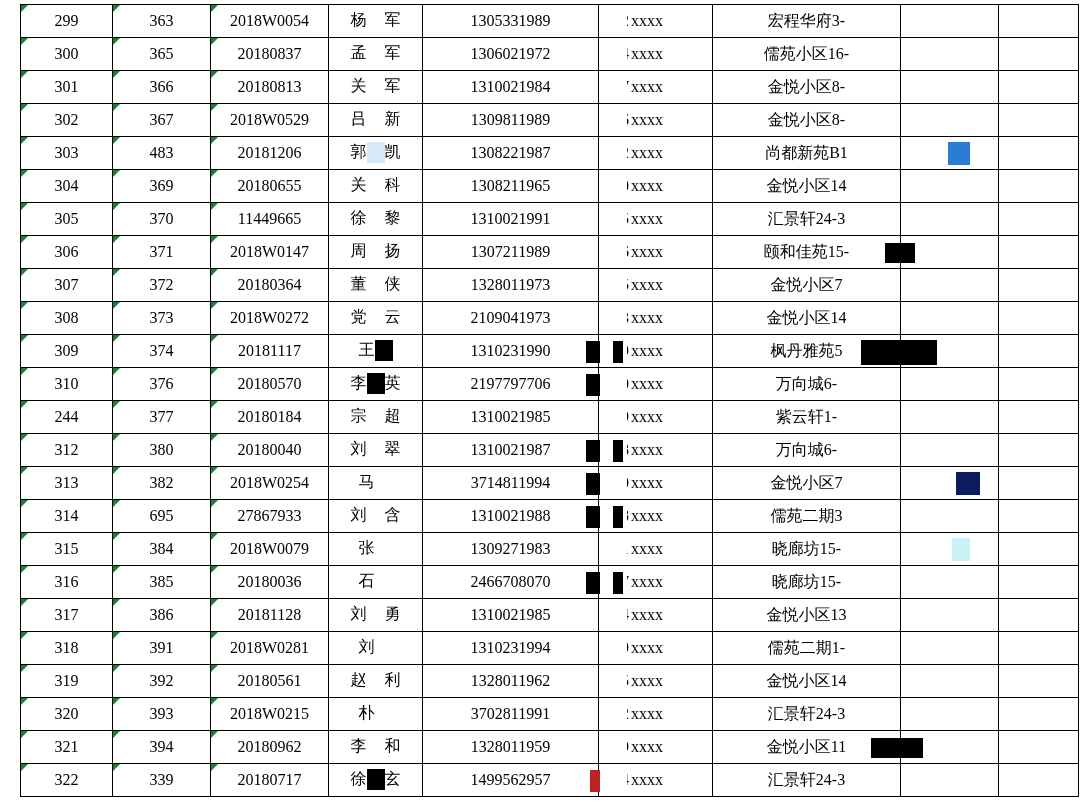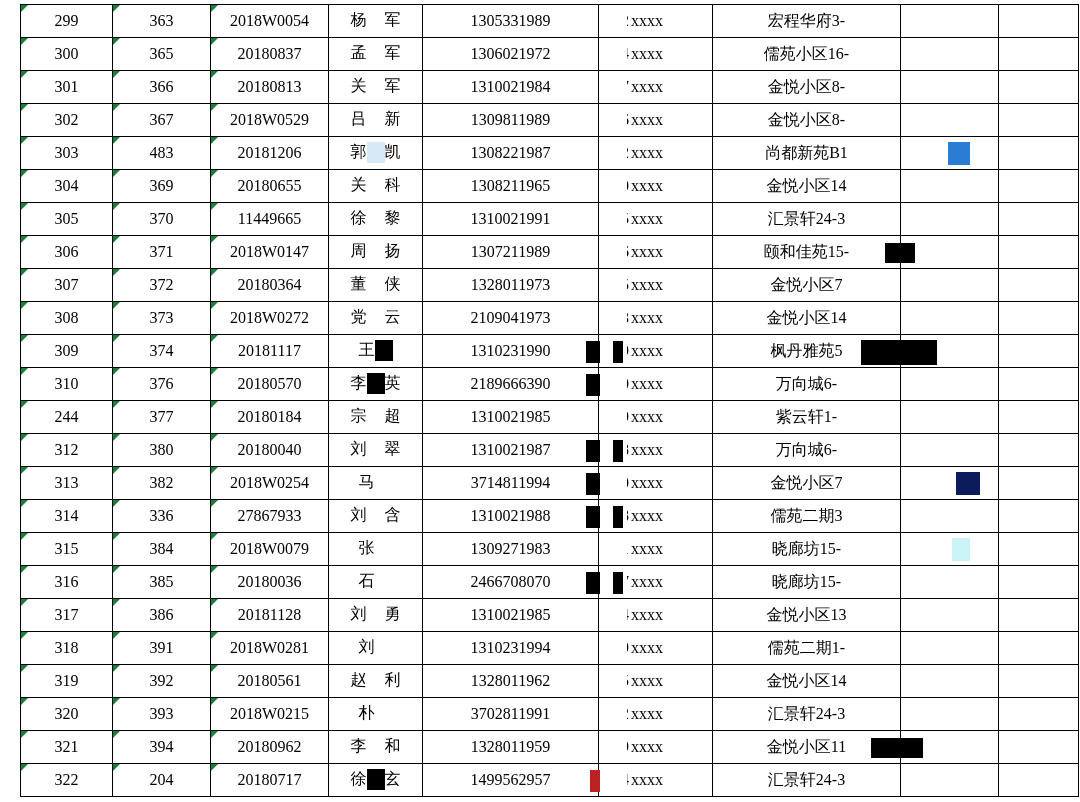--- a/index.html
+++ b/index.html
@@ -230,21 +230,21 @@
         <td class="col8 c8cell">
           <span class="c8mark" style="left:-40px;width:76px;height:25px;top:5px;background:#000;"></span>
         </td>
         <td class="col9"></td>
       </tr>
       <tr>
         <td class="col1"><span class="tri"></span><span>310</span></td>
         <td class="col2"><span class="tri"></span><span>376</span></td>
         <td class="col3"><span class="tri"></span><span>20180570</span></td>
         <td class="col4 namecell"><span class="namefirst">李</span><span class="namecover" style="background:#000;"></span><span class="namelast">英</span></td>
-        <td class="col5 idcell"><span class="idprefix">2189666390</span><span class="idcover" style="right:0;width:16px;"></span><span class="redact" style="right:-2px;top:6px;height:22px;width:14px;"></span></td>
+        <td class="col5 idcell"><span class="idprefix">2197797706</span><span class="idcover" style="right:0;width:16px;"></span><span class="redact" style="right:-2px;top:6px;height:22px;width:14px;"></span></td>
         <td class="col6 suffixcell"><span class="scover"></span><span class="sfirst">0</span><span class="sxxxx">xxxx</span></td>
         <td class="col7 addrcell"><span class="addrtxt">万向城6-</span></td>
         <td class="col8 c8cell"></td>
         <td class="col9"></td>
       </tr>
       <tr>
         <td class="col1"><span class="tri"></span><span>244</span></td>
         <td class="col2"><span class="tri"></span><span>377</span></td>
         <td class="col3"><span class="tri"></span><span>20180184</span></td>
         <td class="col4 namecell"><span class="namefirst">宗</span><span class="namecover" style="background:#fff;"></span><span class="namelast">超</span></td>
@@ -273,21 +273,21 @@
         <td class="col5 idcell"><span class="idprefix">3714811994</span><span class="idcover" style="right:0;width:16px;"></span><span class="redact" style="right:-2px;top:6px;height:22px;width:14px;"></span></td>
         <td class="col6 suffixcell"><span class="scover"></span><span class="sfirst">0</span><span class="sxxxx">xxxx</span></td>
         <td class="col7 addrcell"><span class="addrtxt">金悦小区7</span></td>
         <td class="col8 c8cell">
           <span class="c8mark" style="right:18px;width:24px;background:#0b1b5b;"></span>
         </td>
         <td class="col9"></td>
       </tr>
       <tr>
         <td class="col1"><span class="tri"></span><span>314</span></td>
-        <td class="col2"><span class="tri"></span><span>336</span></td>
+        <td class="col2"><span class="tri"></span><span>695</span></td>
         <td class="col3"><span class="tri"></span><span>27867933</span></td>
         <td class="col4 namecell"><span class="namefirst">刘</span><span class="namecover" style="background:#fff;"></span><span class="namelast">含</span></td>
         <td class="col5 idcell"><span class="idprefix">1310021988</span><span class="idcover" style="right:0;width:16px;"></span><span class="redact" style="right:-2px;top:6px;height:22px;width:14px;"></span></td>
         <td class="col6 suffixcell"><span class="scover"></span><span class="sfirst">8</span><span class="sxxxx">xxxx</span><span class="redact" style="left:14px;top:6px;height:22px;width:10px;"></span></td>
         <td class="col7 addrcell"><span class="addrtxt">儒苑二期3</span></td>
         <td class="col8 c8cell"></td>
         <td class="col9"></td>
       </tr>
       <tr>
         <td class="col1"><span class="tri"></span><span>315</span></td>
@@ -365,21 +365,21 @@
         <td class="col5 idcell"><span class="idprefix">1328011959</span><span class="idcover" style="right:0;width:16px;"></span></td>
         <td class="col6 suffixcell"><span class="scover"></span><span class="sfirst">9</span><span class="sxxxx">xxxx</span></td>
         <td class="col7 addrcell"><span class="addrtxt">金悦小区11</span></td>
         <td class="col8 c8cell">
           <span class="c8mark" style="left:-30px;width:52px;height:20px;top:7px;background:#000;"></span>
         </td>
         <td class="col9"></td>
       </tr>
       <tr>
         <td class="col1"><span class="tri"></span><span>322</span></td>
-        <td class="col2"><span class="tri"></span><span>204</span></td>
+        <td class="col2"><span class="tri"></span><span>339</span></td>
         <td class="col3"><span class="tri"></span><span>20180717</span></td>
         <td class="col4 namecell"><span class="namefirst">徐</span><span class="namecover" style="background:#000;"></span><span class="namelast">玄</span></td>
         <td class="col5 idcell"><span class="idprefix">1499562957</span><span class="idcover" style="right:0;width:16px;"></span><span class="redact" style="right:-2px;top:6px;height:22px;width:10px;background:#b22;"></span></td>
         <td class="col6 suffixcell"><span class="scover"></span><span class="sfirst">4</span><span class="sxxxx">xxxx</span></td>
         <td class="col7 addrcell"><span class="addrtxt">汇景轩24-3</span></td>
         <td class="col8 c8cell"></td>
         <td class="col9"></td>
       </tr>
     </tbody>
 </table>

